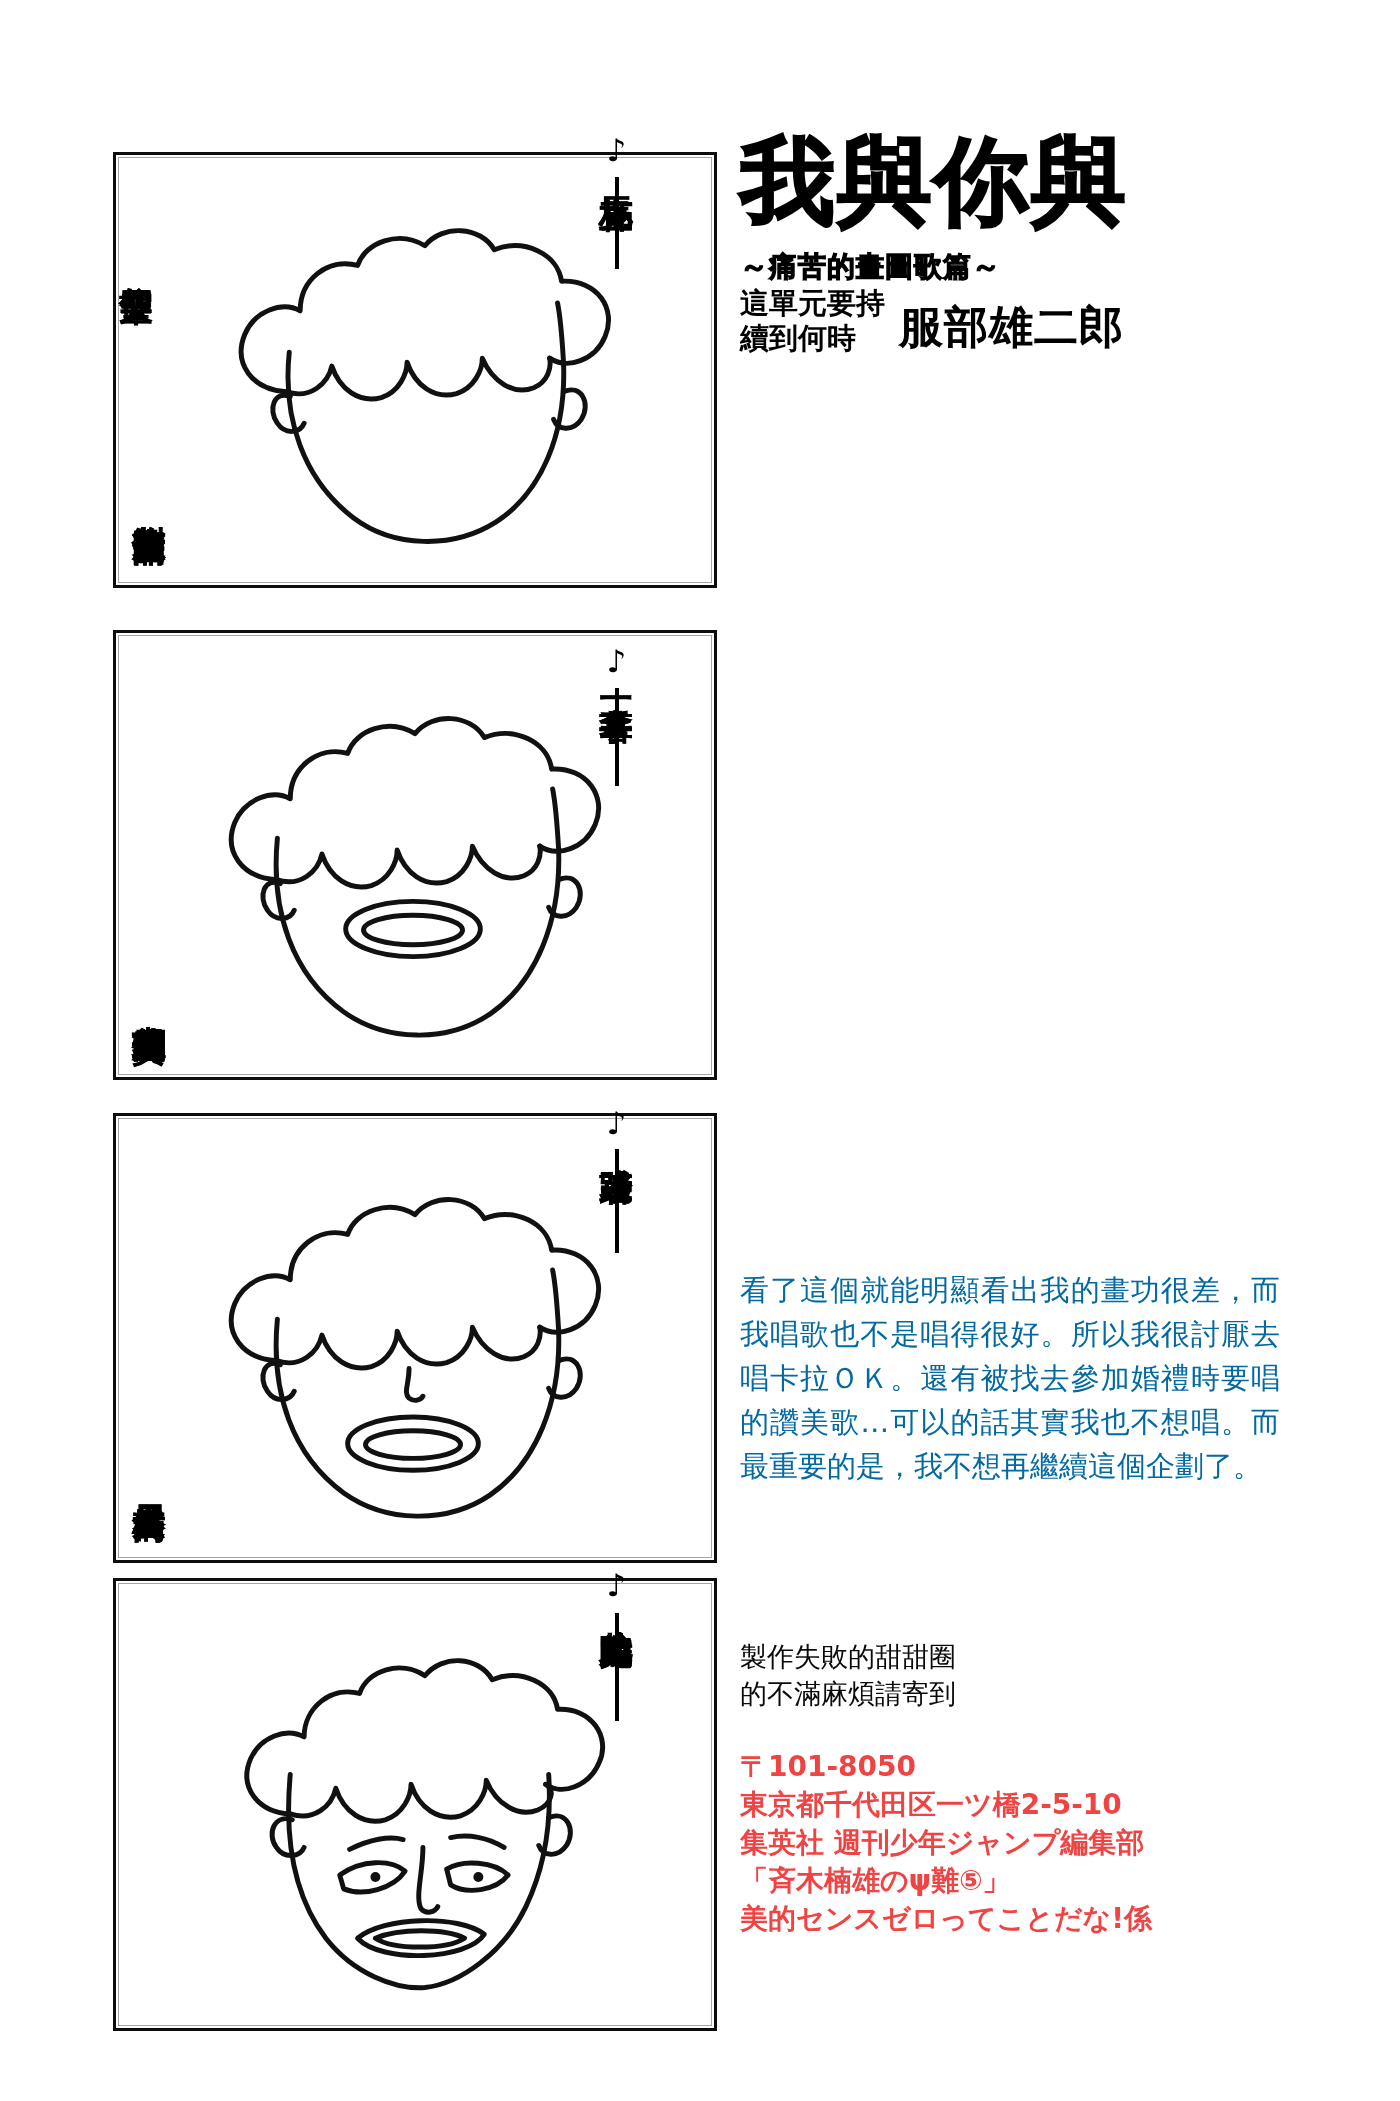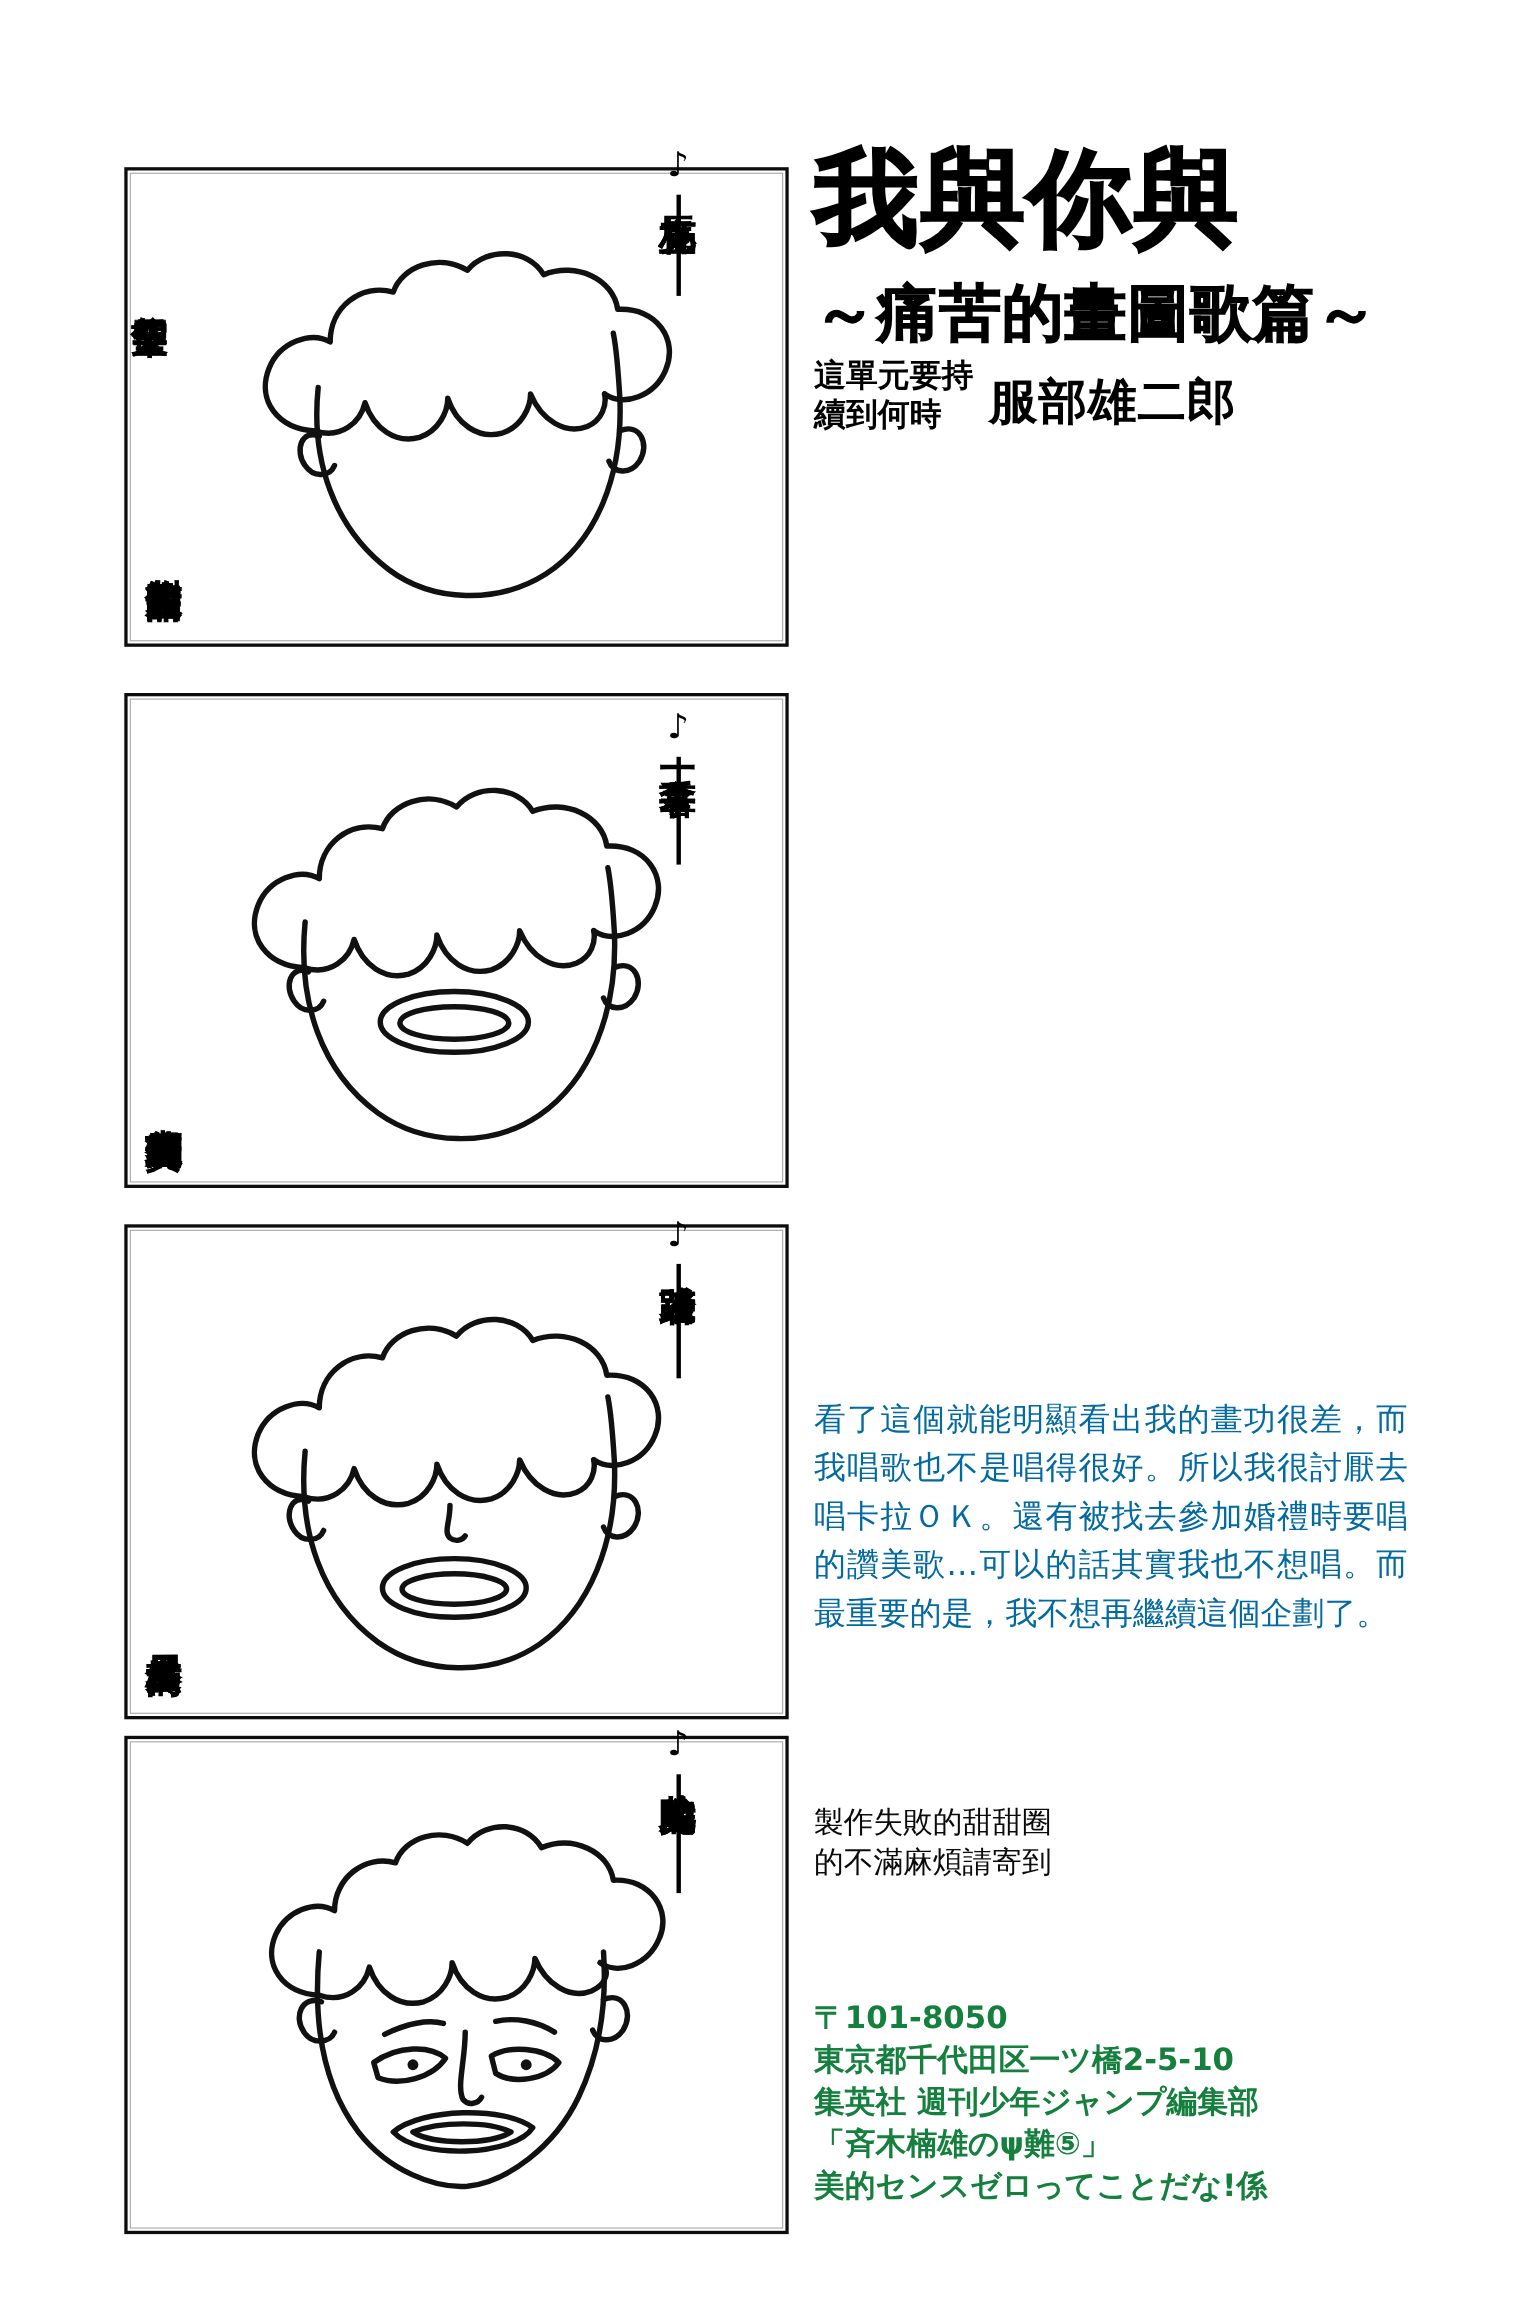--- a/index.html
+++ b/index.html
@@ -112,21 +112,21 @@
     font-size: 95px;
     line-height: 1.05;
     letter-spacing: 2px;
     color: #000;
     -webkit-text-stroke: 2.2px #000;
     white-space: nowrap;
   }
   #title-sub {
     font-family: "DejaVu Sans", "Liberation Sans", sans-serif;
     font-weight: bold;
-    font-size: 56px;
+    font-size: 28px;
     letter-spacing: 1px;
     margin-top: 16px;
     -webkit-text-stroke: 1.2px #000;
     white-space: nowrap;
   }
   #byline-row {
     display: flex;
     align-items: flex-end;
     gap: 14px;
   }
@@ -169,28 +169,28 @@
     width: 460px;
     font-family: "DejaVu Sans", "Liberation Sans", sans-serif;
     font-size: 27px;
     line-height: 1.38;
     white-space: pre-line;
     color: #0a0a0a;
   }
   #mail-address {
     position: absolute;
     left: 740px;
-    top: 1816px;
+    top: 1748px;
     width: 520px;
     font-family: "DejaVu Sans", "Liberation Sans", sans-serif;
     font-weight: bold;
     font-size: 28px;
     line-height: 1.36;
     white-space: pre-line;
-    color: #15803d;
+    color: #ef4444;
   }
 </style>
 </head>
 <body>
 
 <div class="page">
 
   <div class="panel" id="panel-1">
     <div class="panel-art">
       <svg viewBox="0 0 604 436" preserveAspectRatio="none" aria-hidden="true">

